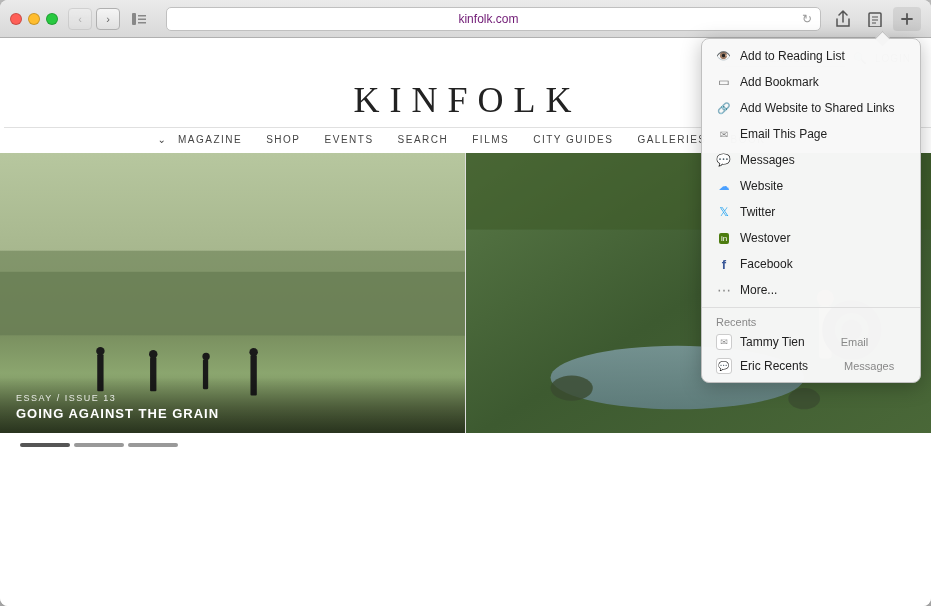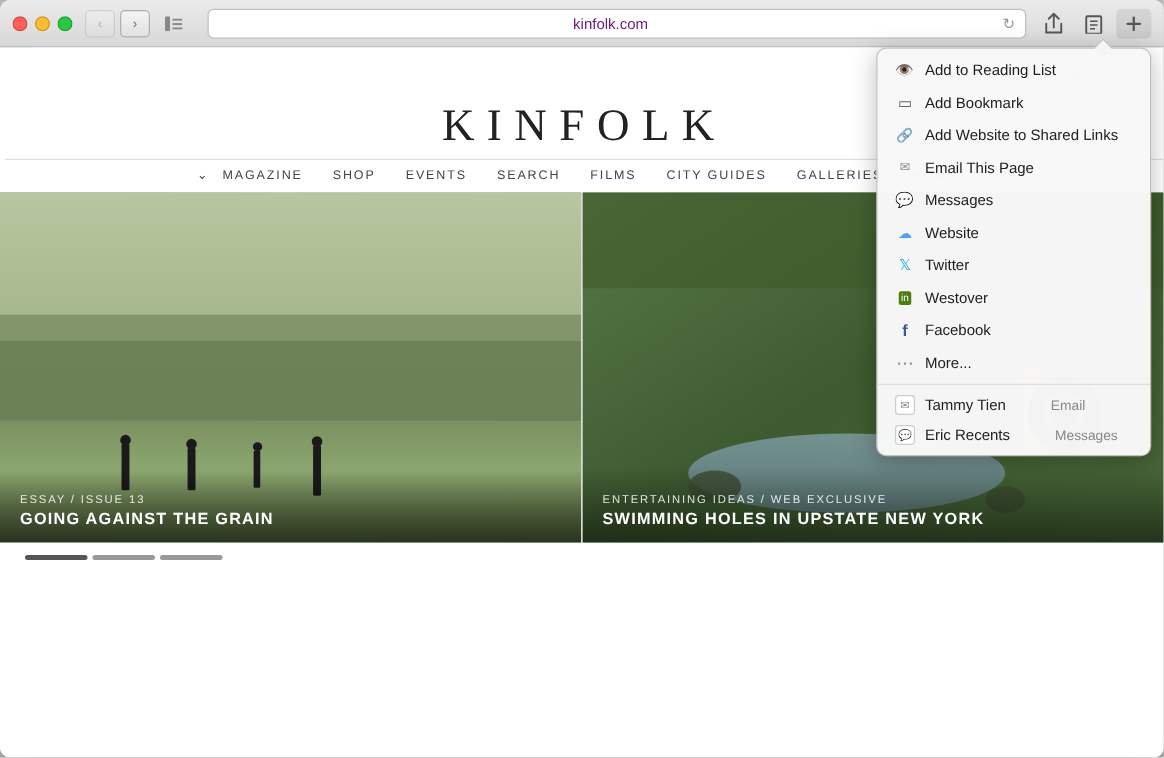--- a/index.html
+++ b/index.html
@@ -468,20 +468,21 @@
       </div>
       <div class="share-item">
         <span class="share-icon icon-facebook">f</span>
         <span>Facebook</span>
       </div>
       <div class="share-item">
         <span class="share-icon icon-more">⋯</span>
         <span>More...</span>
       </div>
       <div class="share-divider"></div>
+      <div class="share-section-title">Recents</div>
       <div class="share-recent-item">
         <div class="recent-icon">✉</div>
         <span>
           <span class="recent-name">Tammy Tien</span><span class="recent-type">Email</span>
         </span>
       </div>
       <div class="share-recent-item">
         <div class="recent-icon">💬</div>
         <span>
           <span class="recent-name">Eric Recents</span><span class="recent-type">Messages</span>
@@ -582,24 +583,20 @@
             <rect x="334" y="152" width="12" height="50" rx="3" fill="#d4b890"></rect>
 
             <rect x="344" y="155" width="8" height="5" rx="2" fill="#c8a878"></rect>
 
             <circle cx="365" cy="175" r="22" fill="none" stroke="#1a1a1a" stroke-width="12"></circle>
             <circle cx="365" cy="175" r="10" fill="#2a2a2a"></circle>
           </g>
 
           <rect x="0" y="0" width="440" height="80" fill="#3d5a28" opacity="0.6"></rect>
         </svg>
-        <div class="hero-caption">
-          <div class="caption-category">ENTERTAINING IDEAS / WEB EXCLUSIVE</div>
-          <div class="caption-title">SWIMMING HOLES IN UPSTATE NEW YORK</div>
-        </div>
       </div>
     </div>
 
     <div class="pagination">
       <div class="pagination-dot active"></div>
       <div class="pagination-dot"></div>
       <div class="pagination-dot"></div>
     </div>
 
     <div class="watermark">

